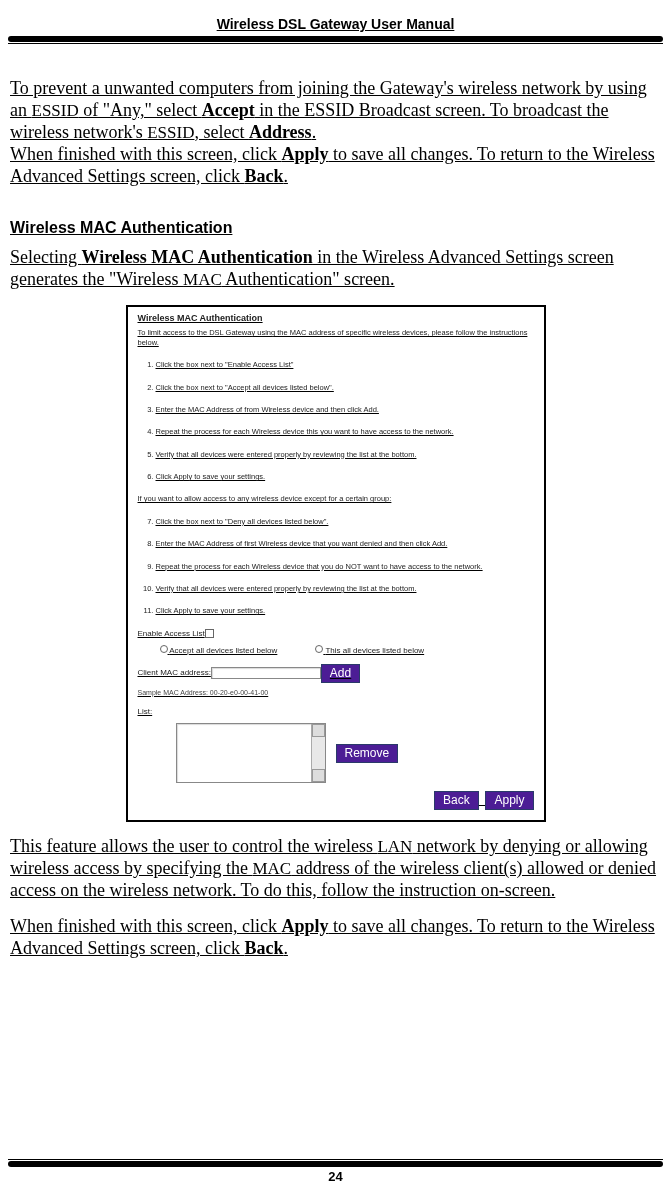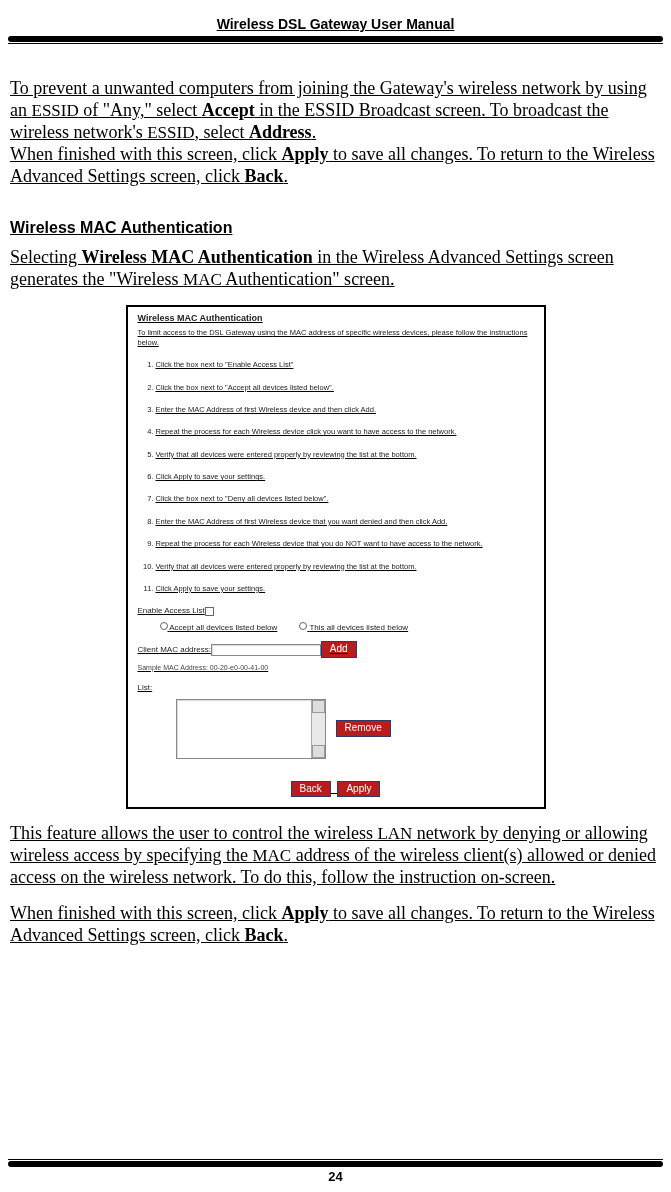--- a/index.html
+++ b/index.html
@@ -69,43 +69,43 @@
   }
   .ss-title { font-weight: bold; font-size: 9px; margin-bottom: 4px; }
   .ss-p { font-size: 7.5px; margin: 0 0; }
   .ss-ol { margin: 2px 0 4px 18px; padding: 0; font-size: 7.5px; }
   .ss-ol li { margin: 13px 0; }
   .ss-row { display: flex; align-items: center; gap: 0; margin: 6px 0; font-size: 8px; }
   .ss-checkbox { width: 9px; height: 9px; border: 1px solid #666; display:inline-block; background:#fff; }
   .ss-radio { width: 8px; height: 8px; border: 1px solid #666; border-radius: 50%; display:inline-block; background:#fff; }
   .ss-input { border: 1px solid #888; width: 110px; height: 12px; display:inline-block; background:#fff; box-shadow: inset 1px 1px 1px rgba(0,0,0,0.15); }
   .ss-btn {
-    display:inline-block; background:#b91c1c; color:#fff;
-    font-size: 10px; padding: 1px 8px; border:1px solid #2a3a6a;
-  }
-  .ss-radios { display:flex; gap: 22px; margin: 4px 0 8px 22px; font-size: 8px; }
+    display:inline-block; background:#4c1d95; color:#fff;
+    font-size: 12px; padding: 1px 8px; border:1px solid #2a3a6a;
+  }
+  .ss-radios { display:flex; gap: 38px; margin: 4px 0 8px 22px; font-size: 8px; }
   .ss-listbox {
     width: 150px; height: 60px;
     border: 1px solid #888;
     display: flex;
     box-shadow: inset 1px 1px 1px rgba(0,0,0,0.15);
     background:#fff;
   }
   .ss-listbox .area { flex: 1; }
   .ss-listbox .sb {
     width: 14px; background: #e8e8e8;
     border-left: 1px solid #aaa;
     display: flex; flex-direction: column; justify-content: space-between;
   }
   .ss-listbox .sb .arrow {
     height: 13px; border: 1px solid #999; background: #ddd;
     text-align:center; line-height:10px;
   }
   .ss-sample { font-size: 7px; color: #444; }
-  .ss-btnrow { text-align:center; margin-top: 22px; }
+  .ss-btnrow { text-align:right; margin-top: 8px; }
   .footer {
     position: absolute;
     left: 8px; right: 8px; bottom: 8px;
   }
   .footer .rule-thin-top { height:1px; background:#000; width:100%; margin-bottom:1px; }
   .footer .rule-thick-bot { height:6px; background:#000; width:100%; border-radius:3px; }
   .footer .pg {
     text-align:center; font-family: Verdana, Arial, sans-serif;
     font-weight:bold; font-size:13px; margin-top:2px;
   }
@@ -140,25 +140,26 @@
     </p>
 
     <div class="screenshot">
       <div class="ss-title">Wireless MAC Authentication</div>
       <div class="ss-p">To limit access to the DSL Gateway using the MAC address of specific wireless devices, please follow the instructions below.</div>
       <ol class="ss-ol" start="1">
         <li>Click the box next to "Enable Access List"</li>
       </ol>
       <ol class="ss-ol" start="2">
         <li>Click the box next to "Accept all devices listed below".</li>
-        <li>Enter the MAC Address of first Wireless device and then click Add.</li>
-        <li>Repeat the process for each Wireless device click you want to have access to the network.</li>
+        <li>Enter the MAC Address of from Wireless device and then click Add.</li>
+        <li>Repeat the process for each Wireless device this you want to have access to the network.</li>
         <li>Verify that all devices were entered properly by reviewing the list at the bottom.</li>
         <li>Click Apply to save your settings.</li>
       </ol>
+      <div class="ss-p">If you want to allow access to any wireless device except for a certain group:</div>
       <ol class="ss-ol" start="7">
         <li>Click the box next to "Deny all devices listed below".</li>
         <li>Enter the MAC Address of first Wireless device that you want denied and then click Add.</li>
         <li>Repeat the process for each Wireless device that you do NOT want to have access to the network.</li>
         <li>Verify that all devices were entered properly by reviewing the list at the bottom.</li>
         <li>Click Apply to save your settings.</li>
       </ol>
 
       <div class="ss-row" style="margin-top:10px;">
         <span>Enable Access List</span>

